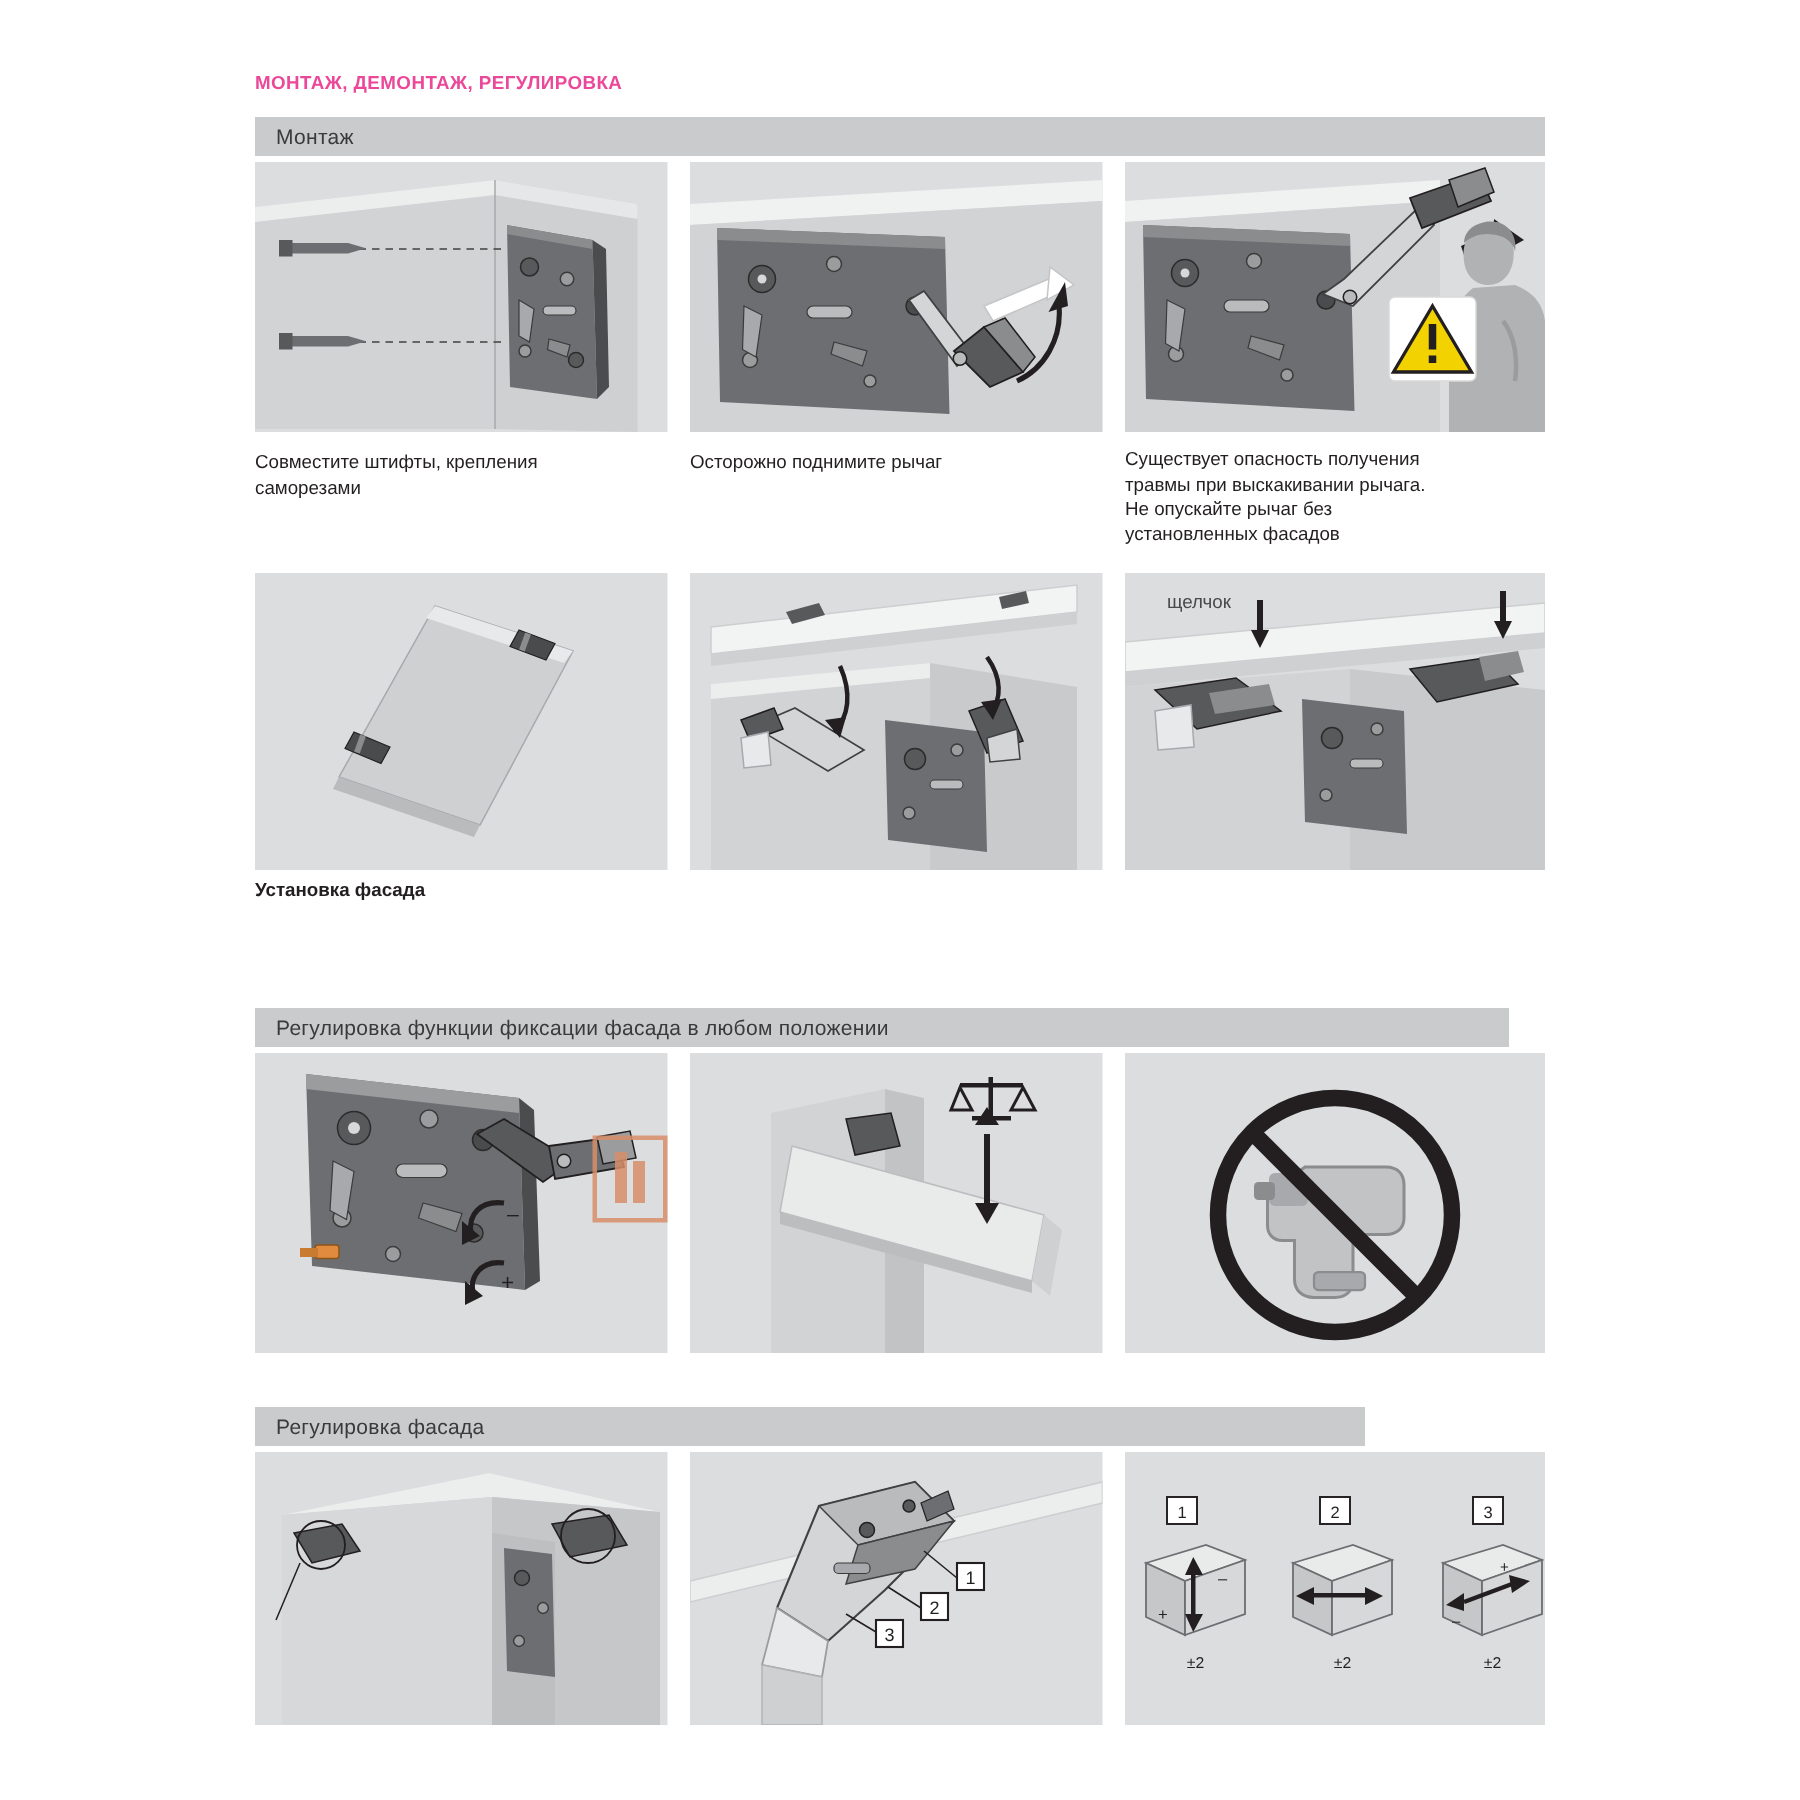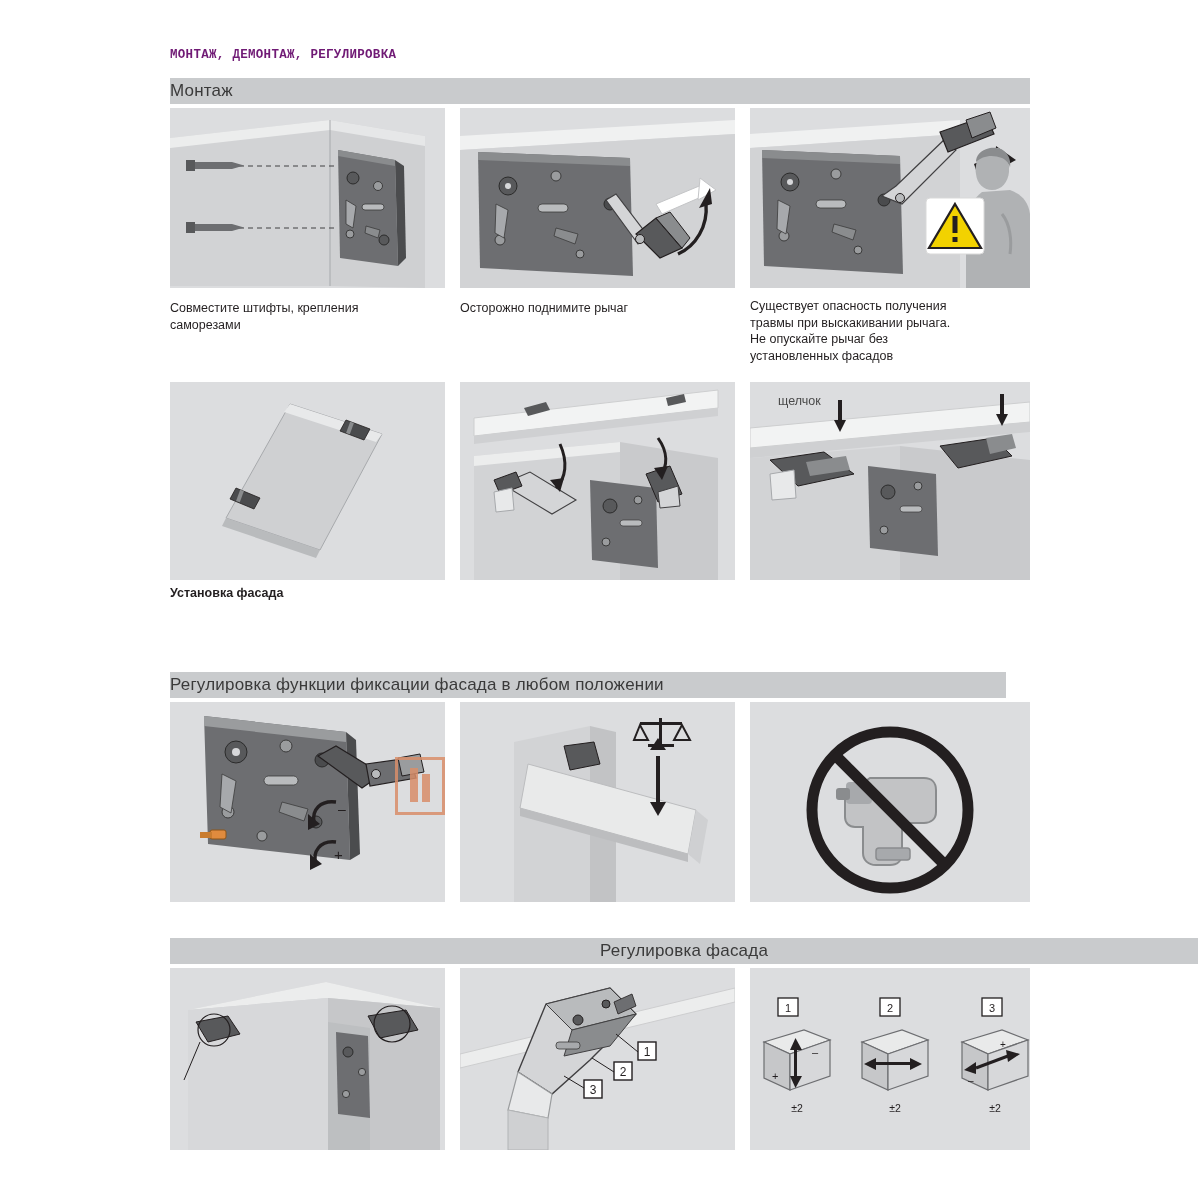--- a/index.html
+++ b/index.html
@@ -10,30 +10,29 @@
     color:#231f20;
     overflow:hidden;
     position:relative;
   }
   .page{position:absolute;left:0;top:0;width:1200px;height:1200px;}
 
   
   .doc-title{
     position:absolute;left:170px;top:48px;
     font-size:12.5px;font-weight:bold;letter-spacing:.3px;
-    color:#701a75;
-    font-family:Liberation Mono, monospace;
+    color:#ec4899;
   }
   .section-bar{
     position:absolute;
     height:26px;background:#c9cbcd;
     display:flex;align-items:center;
   }
   .section-bar span{
-    font-size:17px;color:#3a3a3a;letter-spacing:.2px;
+    font-size:14px;color:#3a3a3a;padding-left:14px;letter-spacing:.2px;
   }
   .panel{
     position:absolute;background:#dcdddf;overflow:hidden;
   }
   .caption{
     position:absolute;font-size:12.5px;line-height:16.5px;color:#231f20;
   }
   .small-note{
     position:absolute;font-size:10.5px;line-height:14px;color:#231f20;text-align:center;
   }
@@ -389,21 +388,21 @@
         <circle cx="140" cy="108" r="78" fill="none" stroke="#231f20" stroke-width="11"></circle>
         <line x1="84" y1="52" x2="196" y2="164" stroke="#231f20" stroke-width="11"></line>
       </g>
     </svg>
   </div>
 
   <div class="watermark">
     <div class="wm-mark"></div>
   </div>
 
-  <div class="section-bar" style="left:170px;top:938px;width:1028px;justify-content:center;">
+  <div class="section-bar" style="left:170px;top:938px;width:740px;">
     <span>Регулировка фасада</span>
   </div>
 
   <div class="panel" style="left:170px;top:968px;width:275px;height:182px;">
     <svg width="275" height="182" viewBox="0 0 275 182">
 
       <polygon points="18,42 156,14 270,40 270,182 18,182" fill="#d2d3d5"></polygon>
       <polygon points="18,42 156,14 270,40 158,30" fill="#eceded"></polygon>
       <polygon points="158,30 270,40 270,182 158,182" fill="#c6c7c9"></polygon>
       <polygon points="18,42 158,30 158,182 18,182" fill="#d7d8da"></polygon>

